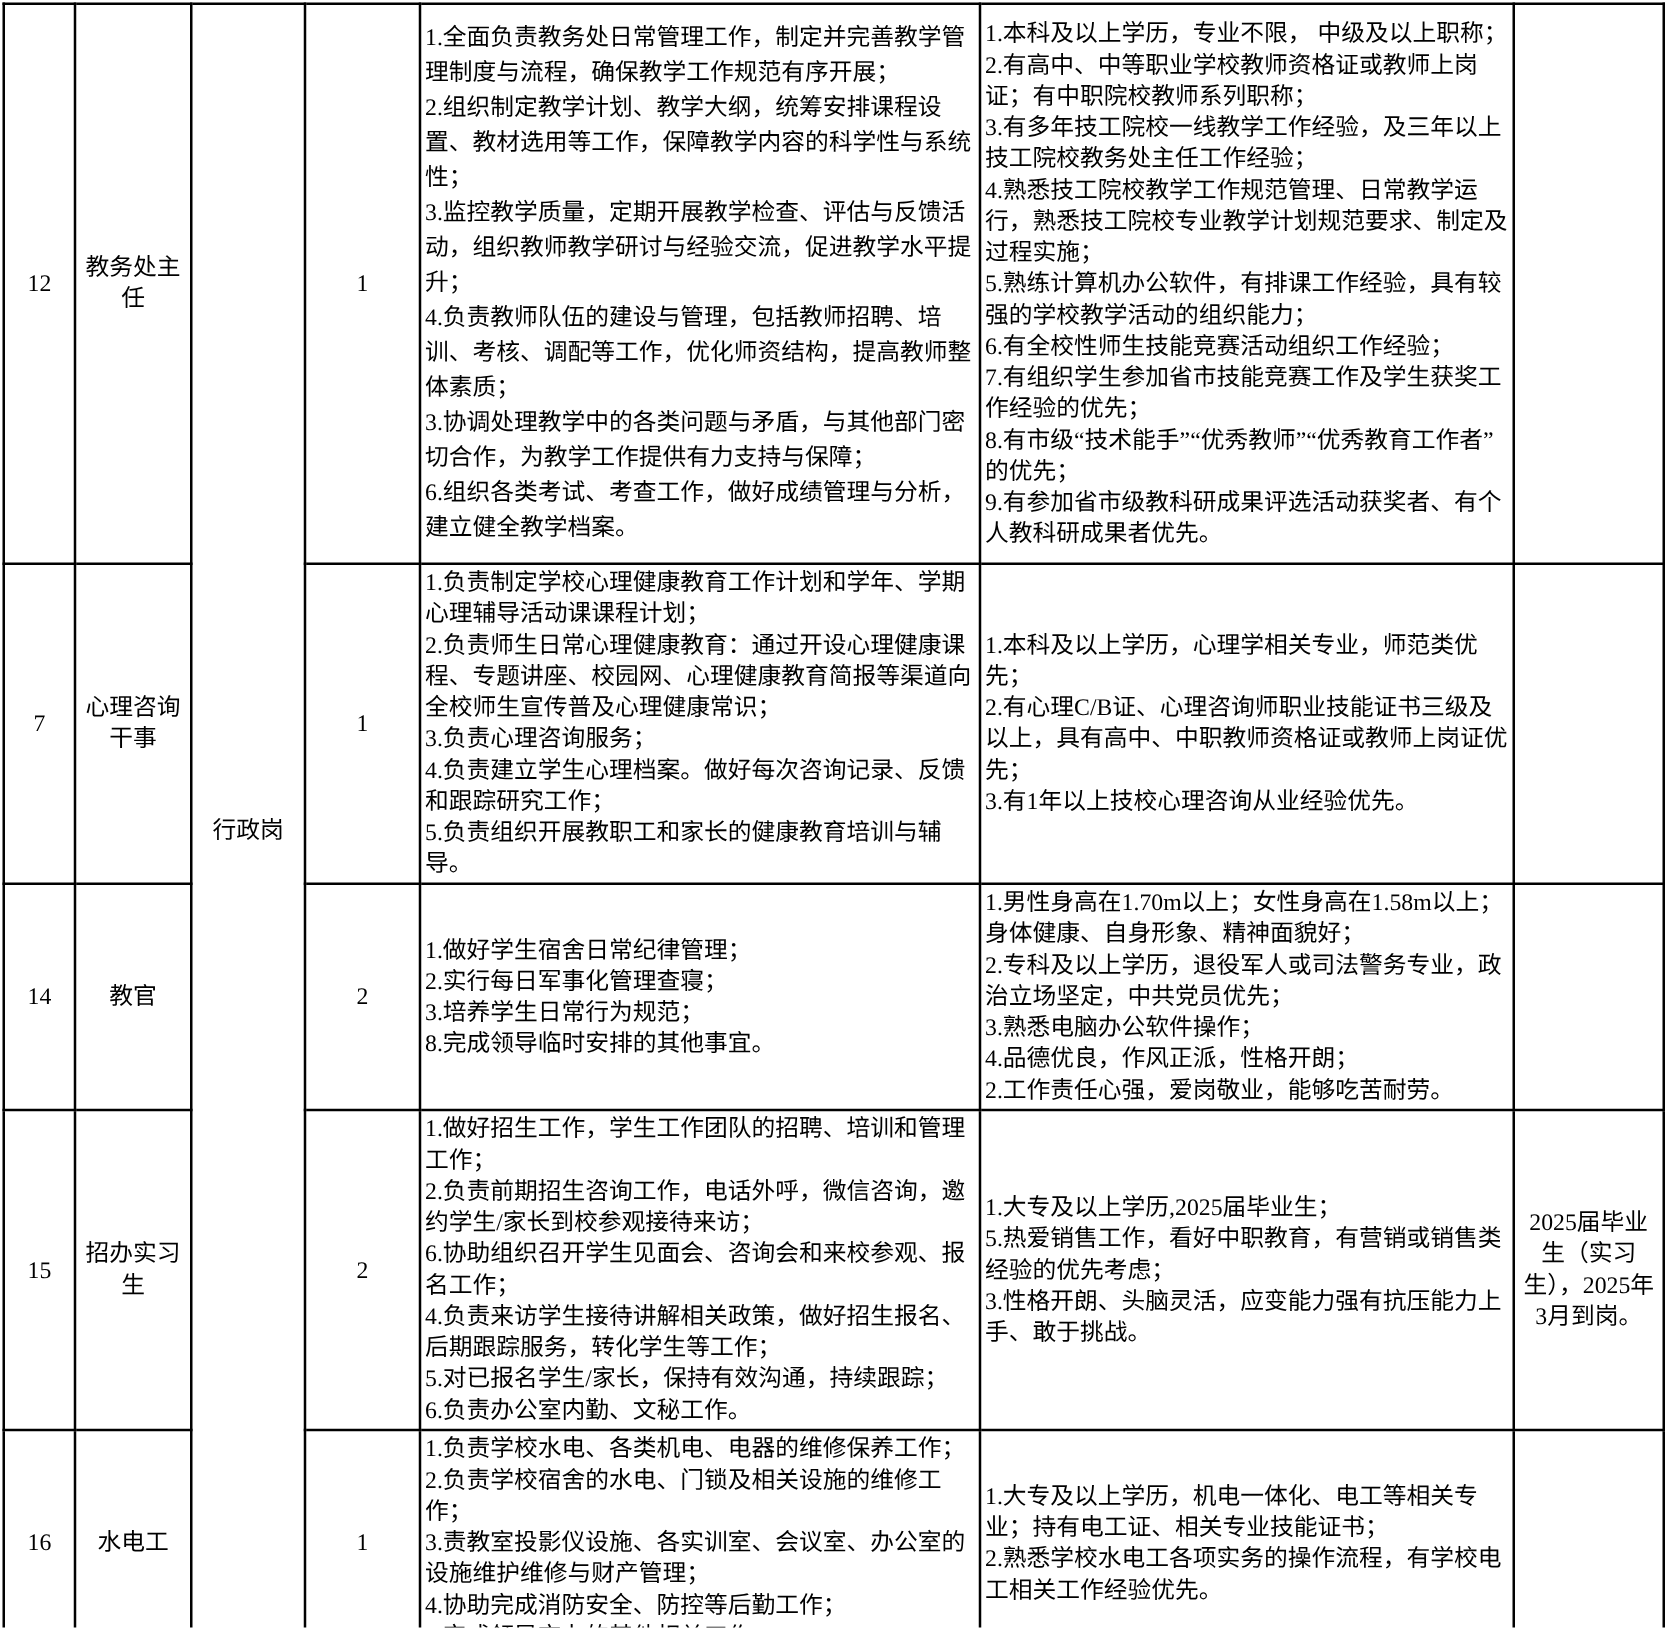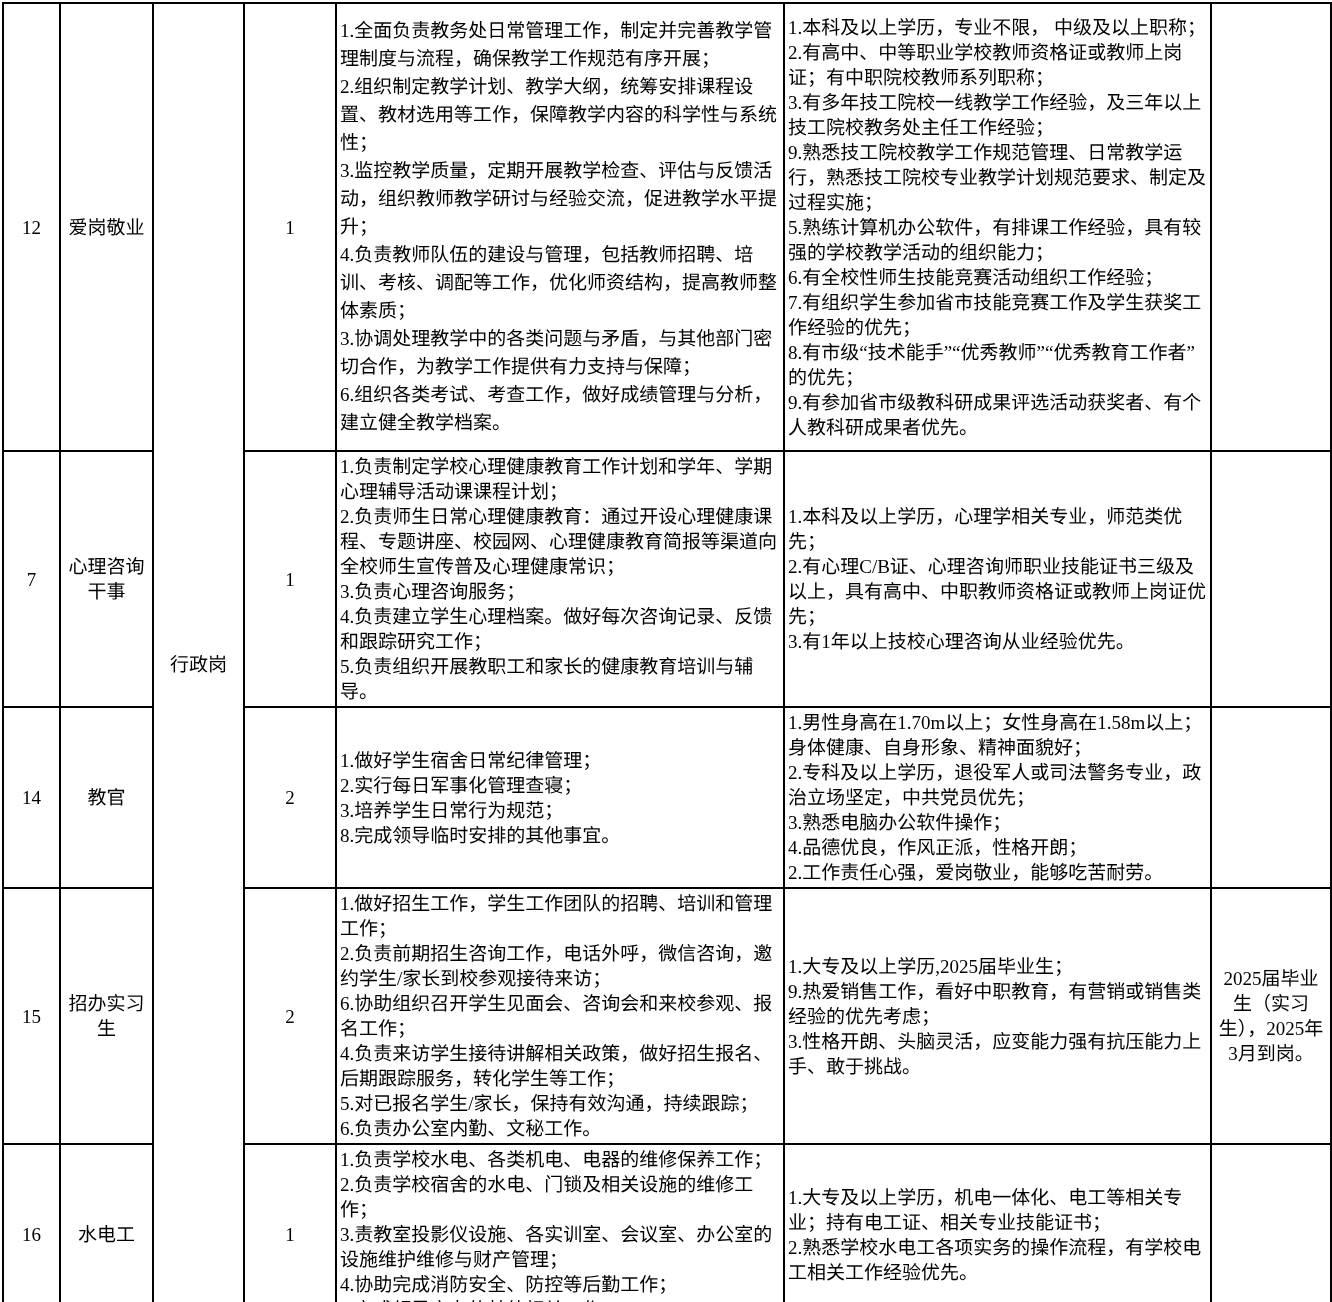--- a/index.html
+++ b/index.html
@@ -55,36 +55,36 @@
       <col style="width:93px">
       <col style="width:91px">
       <col style="width:92px">
       <col style="width:448px">
       <col style="width:427px">
       <col style="width:120px">
     </colgroup>
     <tbody>
       <tr class="r12">
         <td class="c-center">12</td>
-        <td class="c-center">爱岗敬业</td>
+        <td class="c-center">教务处主任</td>
         <td class="c-center" rowspan="5">行政岗</td>
         <td class="c-center">1</td>
         <td class="c-text duties">
             <div class="txt-item">1.全面负责教务处日常管理工作，制定并完善教学管理制度与流程，确保教学工作规范有序开展；</div>
             <div class="txt-item">2.组织制定教学计划、教学大纲，统筹安排课程设置、教材选用等工作，保障教学内容的科学性与系统性；</div>
             <div class="txt-item">3.监控教学质量，定期开展教学检查、评估与反馈活动，组织教师教学研讨与经验交流，促进教学水平提升；</div>
             <div class="txt-item">4.负责教师队伍的建设与管理，包括教师招聘、培训、考核、调配等工作，优化师资结构，提高教师整体素质；</div>
             <div class="txt-item">3.协调处理教学中的各类问题与矛盾，与其他部门密切合作，为教学工作提供有力支持与保障；</div>
             <div class="txt-item">6.组织各类考试、考查工作，做好成绩管理与分析，建立健全教学档案。</div>
           </td>
         <td class="c-text reqs">
             <div class="txt-item">1.本科及以上学历，专业不限， 中级及以上职称；</div>
             <div class="txt-item">2.有高中、中等职业学校教师资格证或教师上岗证；有中职院校教师系列职称；</div>
             <div class="txt-item">3.有多年技工院校一线教学工作经验，及三年以上技工院校教务处主任工作经验；</div>
-            <div class="txt-item">9.熟悉技工院校教学工作规范管理、日常教学运行，熟悉技工院校专业教学计划规范要求、制定及过程实施；</div>
+            <div class="txt-item">4.熟悉技工院校教学工作规范管理、日常教学运行，熟悉技工院校专业教学计划规范要求、制定及过程实施；</div>
             <div class="txt-item">5.熟练计算机办公软件，有排课工作经验，具有较强的学校教学活动的组织能力；</div>
             <div class="txt-item">6.有全校性师生技能竞赛活动组织工作经验；</div>
             <div class="txt-item">7.有组织学生参加省市技能竞赛工作及学生获奖工作经验的优先；</div>
             <div class="txt-item">8.有市级“技术能手”“优秀教师”“优秀教育工作者”的优先；</div>
             <div class="txt-item">9.有参加省市级教科研成果评选活动获奖者、有个人教科研成果者优先。</div>
           </td>
         <td class="c-center note-cell"></td>
       </tr>
       <tr class="r13">
         <td class="c-center">7</td>
@@ -130,21 +130,21 @@
         <td class="c-text duties">
             <div class="txt-item">1.做好招生工作，学生工作团队的招聘、培训和管理工作；</div>
             <div class="txt-item">2.负责前期招生咨询工作，电话外呼，微信咨询，邀约学生/家长到校参观接待来访；</div>
             <div class="txt-item">6.协助组织召开学生见面会、咨询会和来校参观、报名工作；</div>
             <div class="txt-item">4.负责来访学生接待讲解相关政策，做好招生报名、后期跟踪服务，转化学生等工作；</div>
             <div class="txt-item">5.对已报名学生/家长，保持有效沟通，持续跟踪；</div>
             <div class="txt-item">6.负责办公室内勤、文秘工作。</div>
           </td>
         <td class="c-text reqs">
             <div class="txt-item">1.大专及以上学历,2025届毕业生；</div>
-            <div class="txt-item">9.热爱销售工作，看好中职教育，有营销或销售类经验的优先考虑；</div>
+            <div class="txt-item">5.热爱销售工作，看好中职教育，有营销或销售类经验的优先考虑；</div>
             <div class="txt-item">3.性格开朗、头脑灵活，应变能力强有抗压能力上手、敢于挑战。</div>
           </td>
         <td class="c-center note-cell">2025届毕业生（实习生），2025年3月到岗。</td>
       </tr>
       <tr class="r16">
         <td class="c-center">16</td>
         <td class="c-center">水电工</td>
         <td class="c-center">1</td>
         <td class="c-text duties">
             <div class="txt-item">1.负责学校水电、各类机电、电器的维修保养工作；</div>

